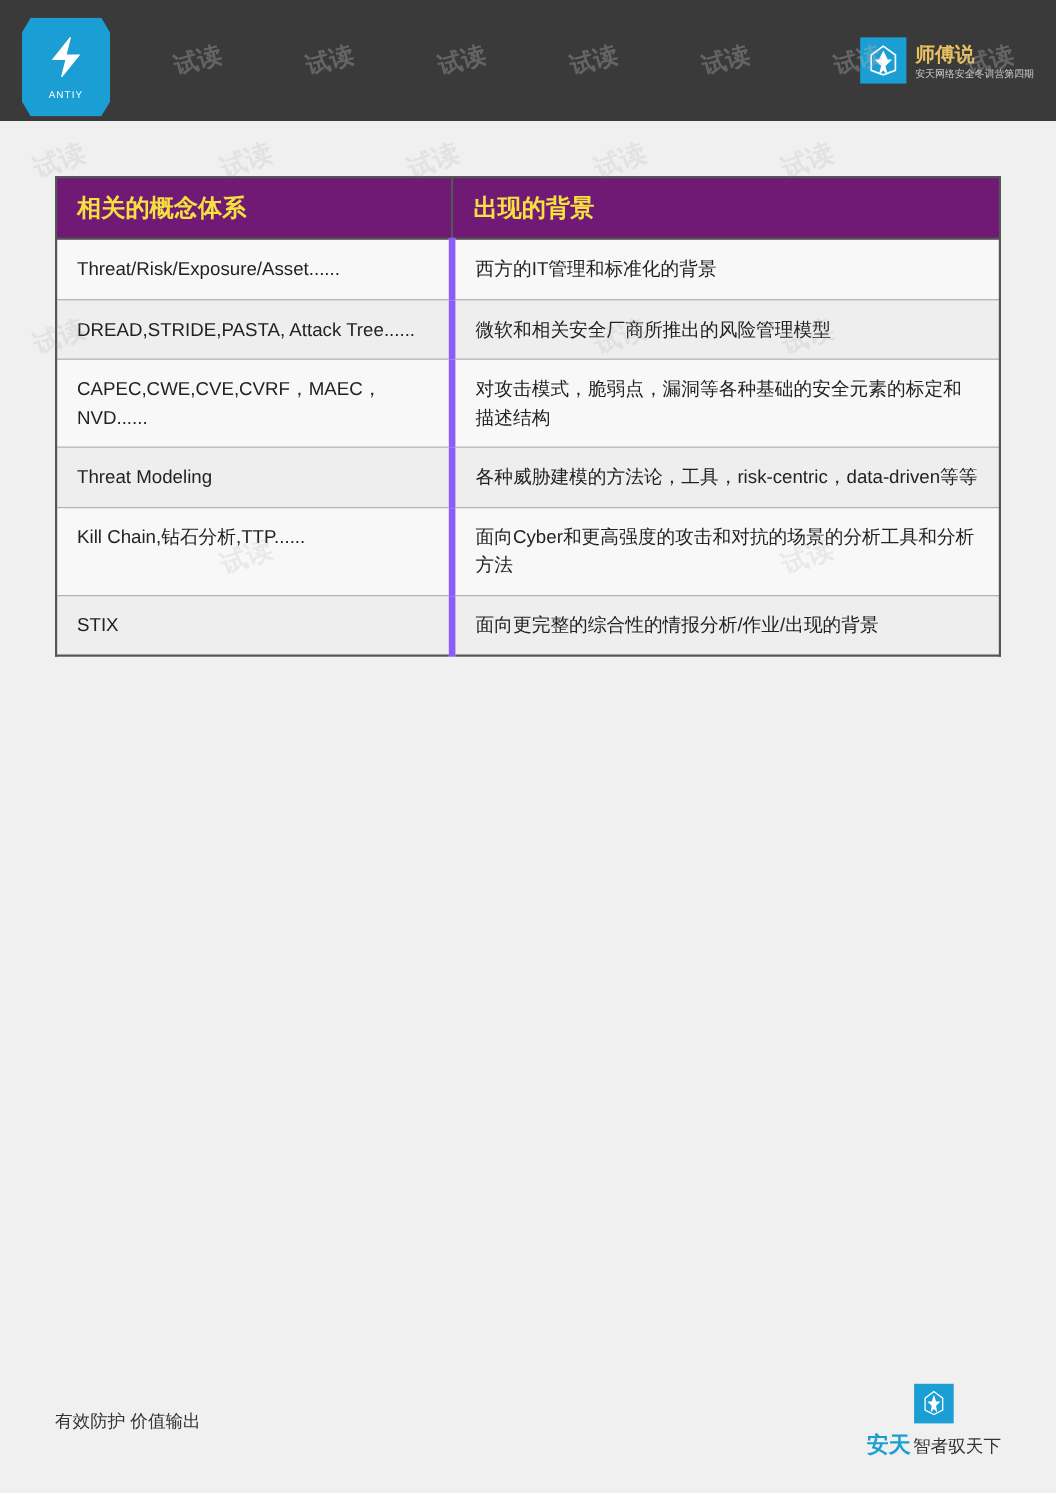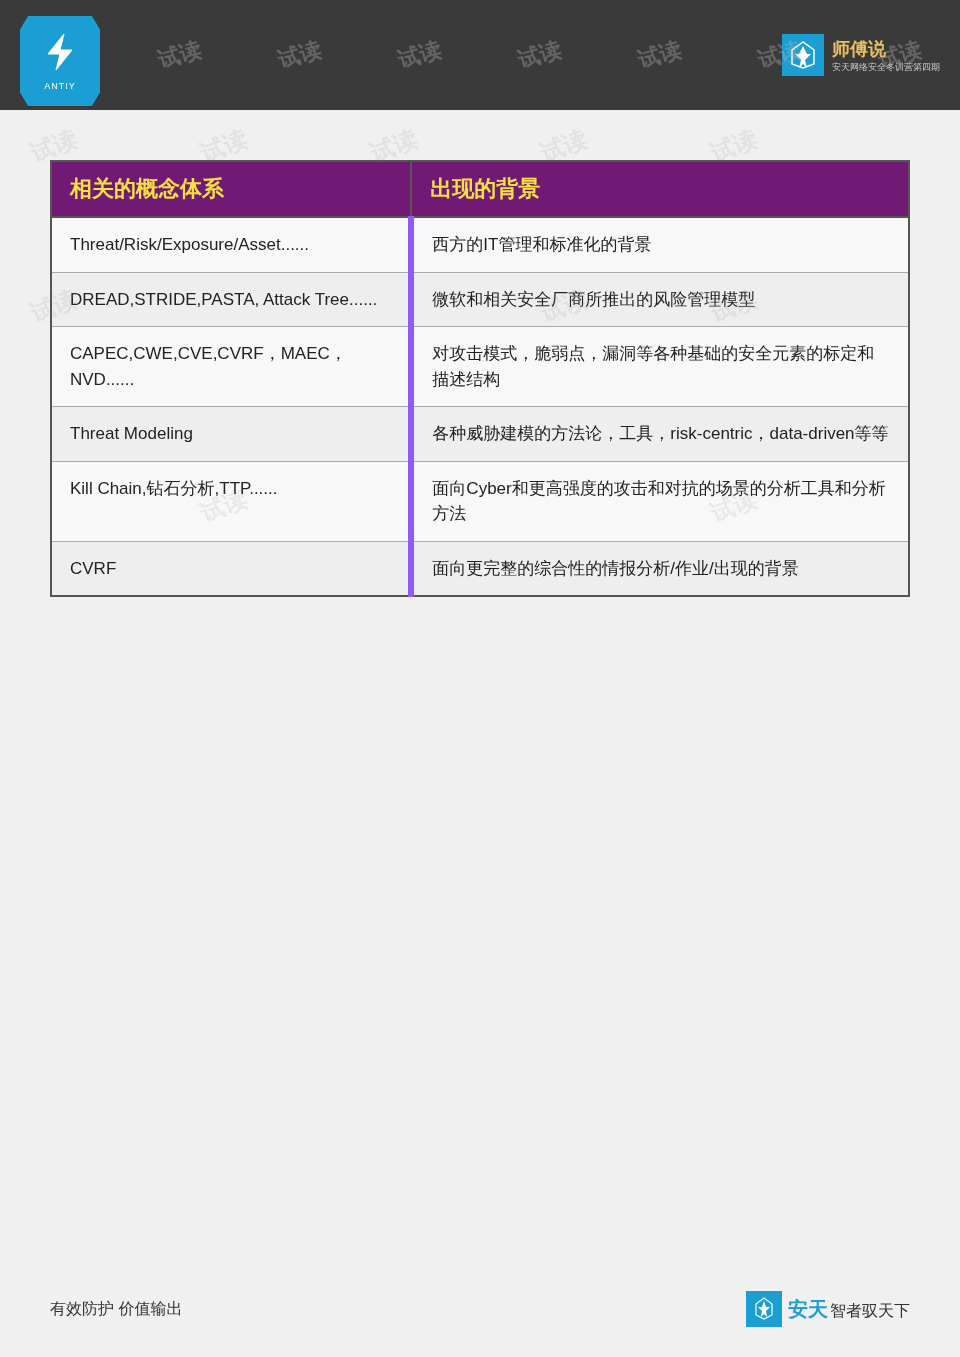--- a/index.html
+++ b/index.html
@@ -164,20 +164,21 @@
     .footer-left {
       font-size: 16px;
       color: #333;
       font-weight: 500;
     }
 
     .footer-right {
       display: flex;
       align-items: center;
       gap: 6px;
+      flex-direction: column;
     }
 
     .footer-logo-box {
       background: #1a9ed4;
       width: 36px;
       height: 36px;
       display: flex;
       align-items: center;
       justify-content: center;
       color: white;
@@ -267,21 +268,21 @@
         </tr>
         <tr>
           <td>Threat Modeling</td>
           <td>各种威胁建模的方法论，工具，risk-centric，data-driven等等</td>
         </tr>
         <tr>
           <td>Kill Chain,钻石分析,TTP......</td>
           <td>面向Cyber和更高强度的攻击和对抗的场景的分析工具和分析方法</td>
         </tr>
         <tr>
-          <td>CVRF</td>
+          <td>STIX</td>
           <td>面向更完整的综合性的情报分析/作业/出现的背景</td>
         </tr>
       </tbody>
   </table>
 </div>
 
 <div class="footer">
   <div class="footer-left">有效防护 价值输出</div>
   <div class="footer-right">
     <div class="footer-logo-box">

